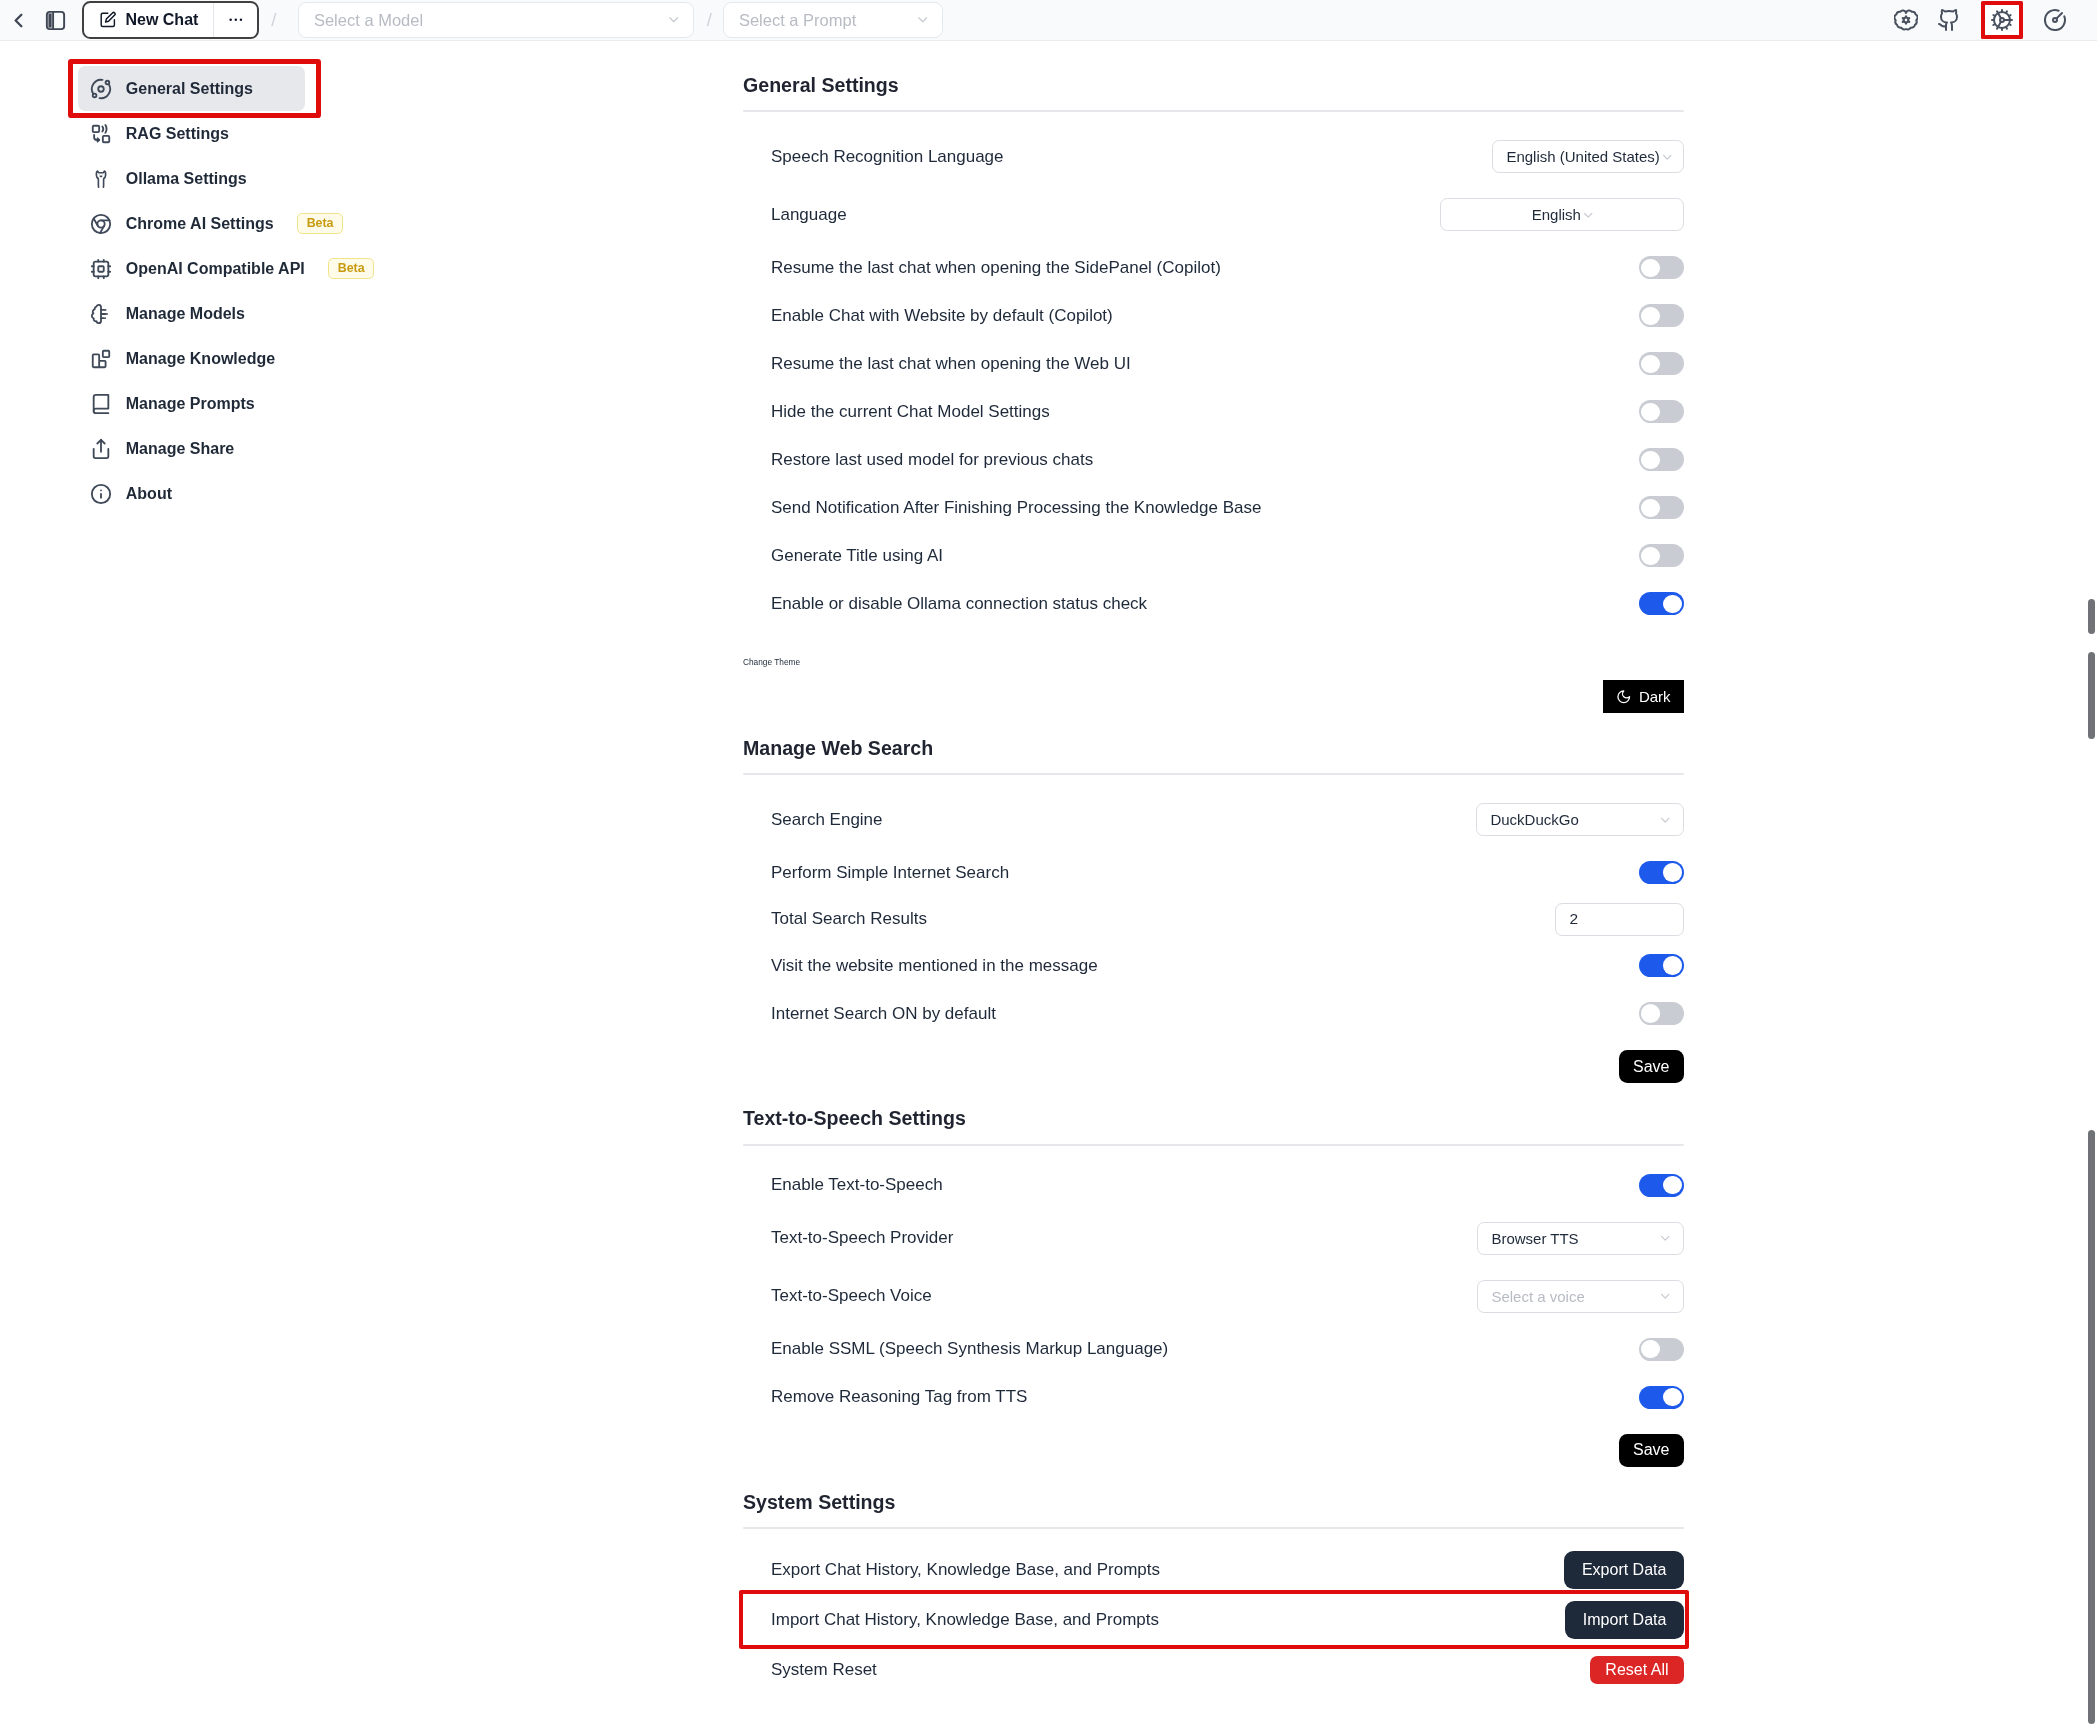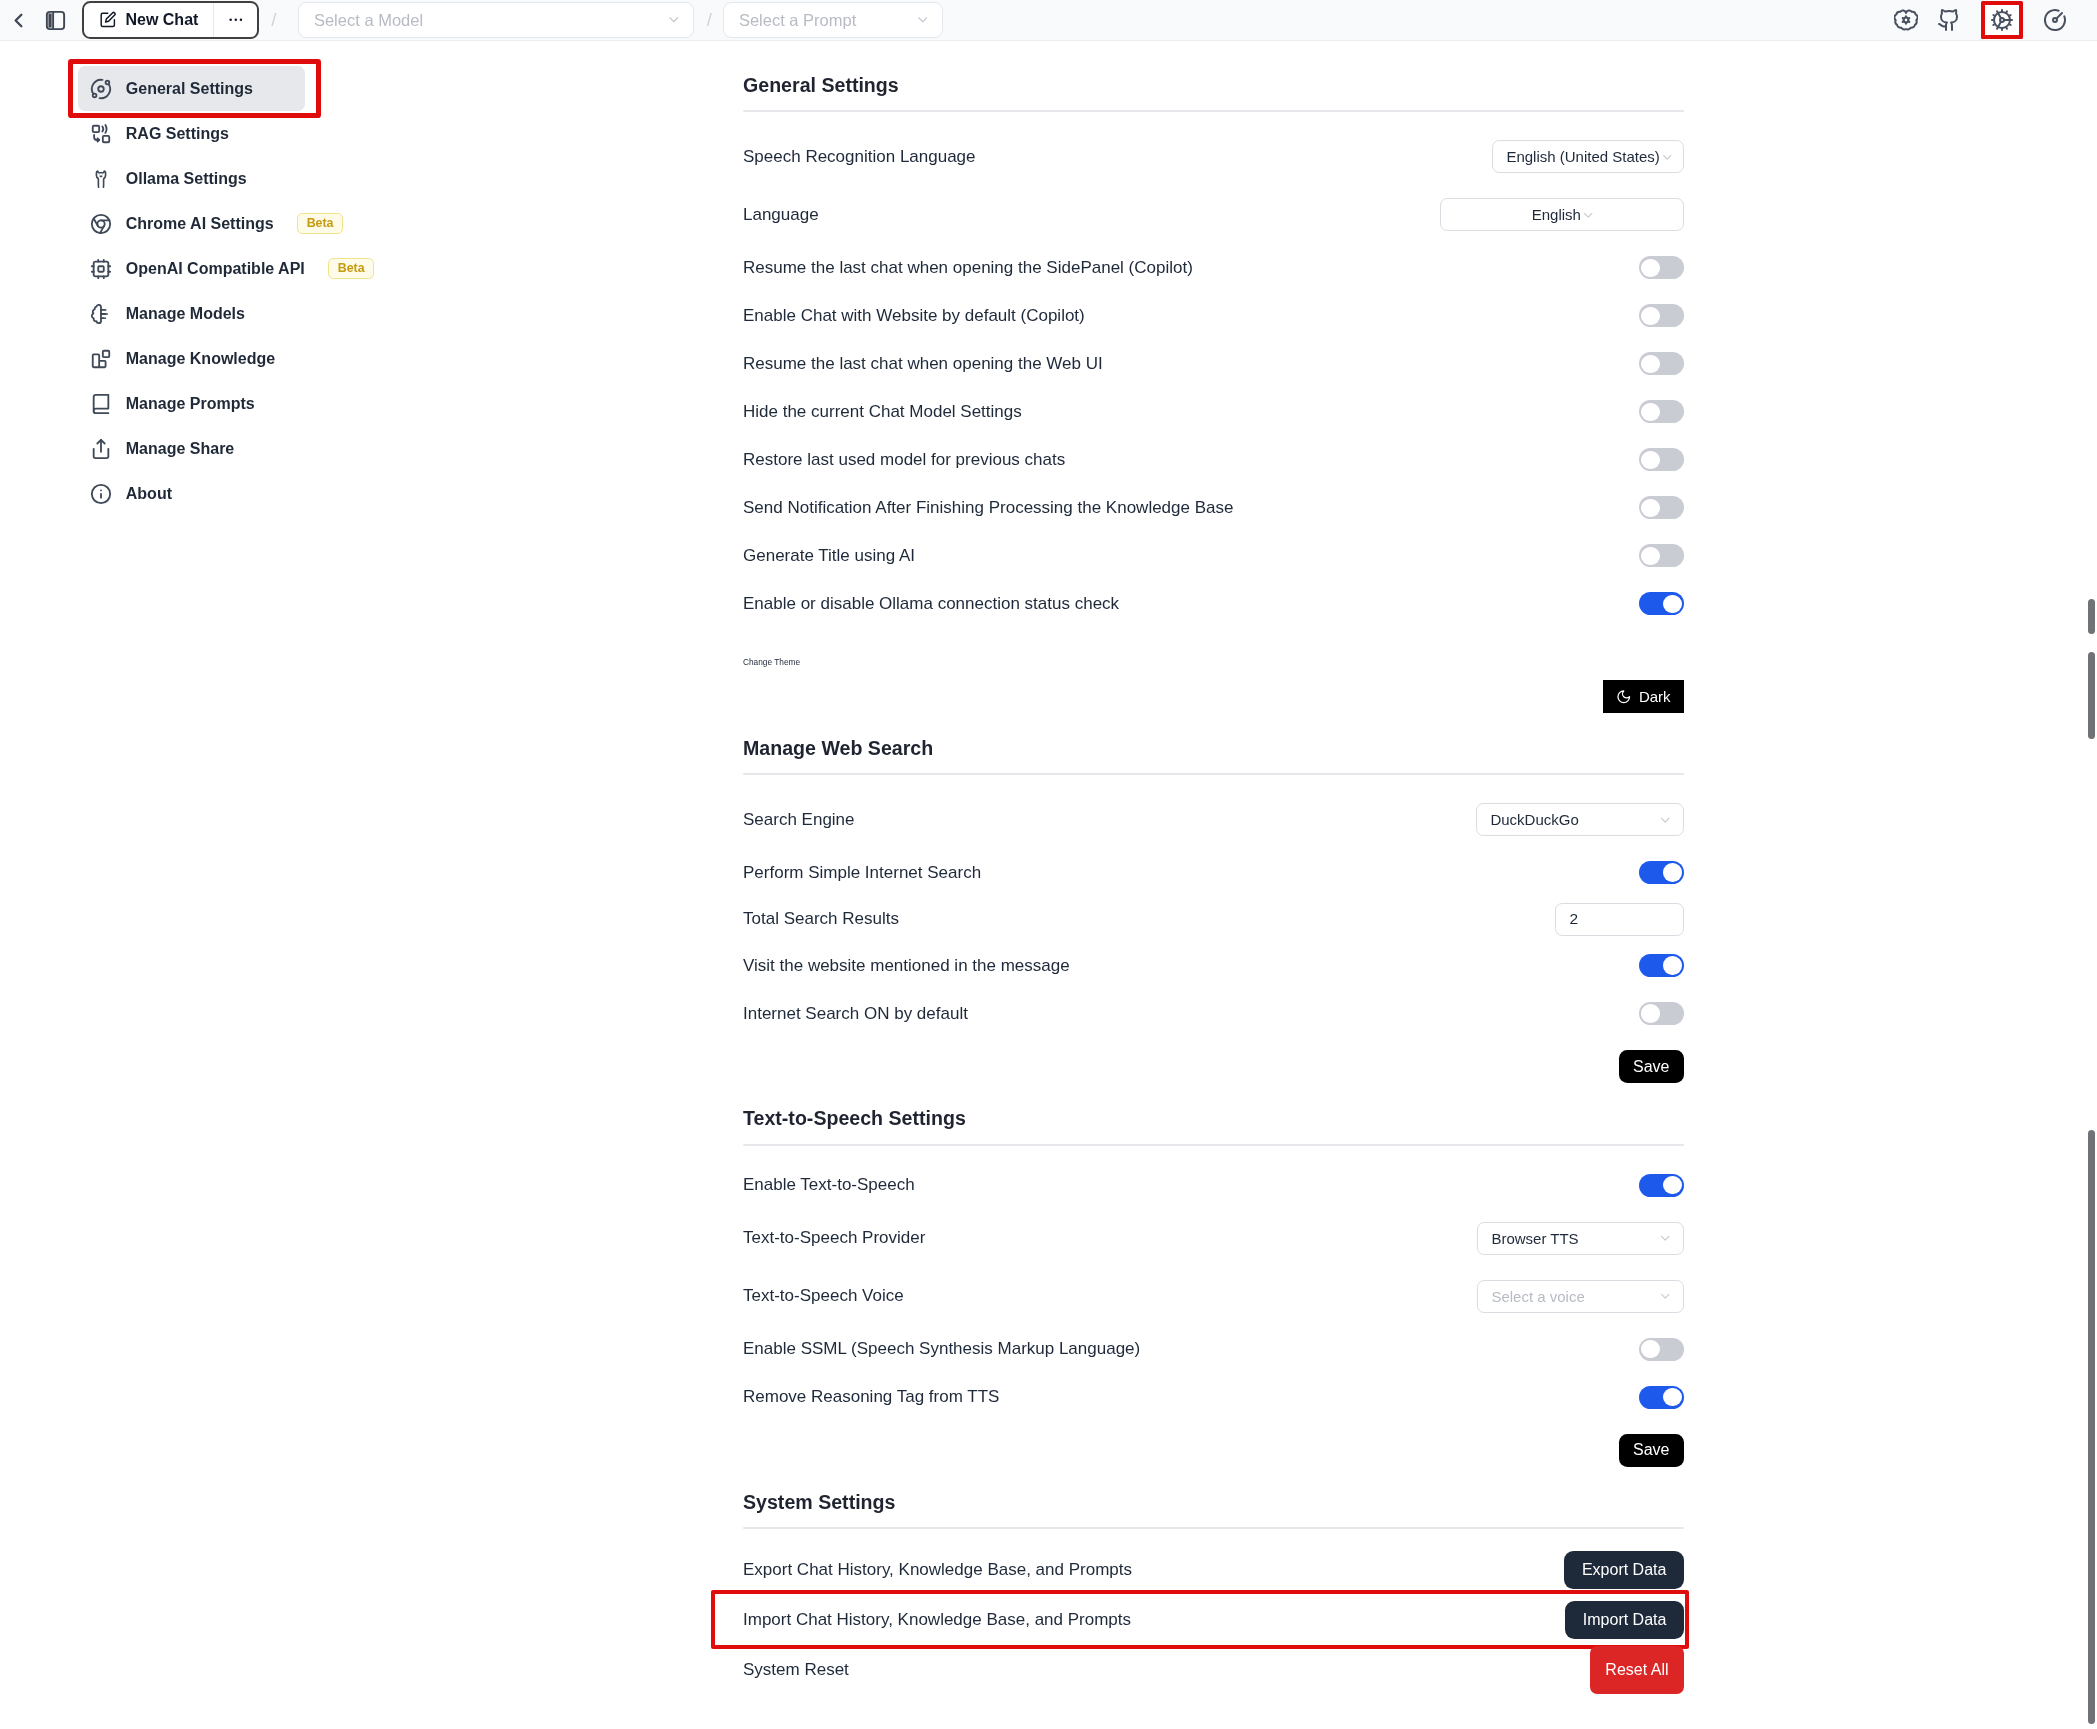--- a/index.html
+++ b/index.html
@@ -70,21 +70,21 @@
     background:#fefce8;border:1px solid #f2e388;border-radius:5.2px;
     padding:3.6px 8.3px;line-height:1;white-space:nowrap;
   }
 
   
   .main{position:absolute;left:743px;top:41px;width:941px;}
   .section-title{font-size:19.6px;font-weight:700;color:#1f2430;margin-top:24px;}
   .section-title.first{margin-top:33px;}
   .divider{height:2.1px;background:#e5e7eb;margin-top:13.4px;border-radius:1px;}
   .rows{padding-top:15.5px;}
-  .row{display:flex;align-items:center;justify-content:space-between;position:relative;}
+  .row{display:flex;align-items:center;justify-content:space-between;position:relative;margin-left:28px;}
   .row.select-row{height:58px;}
   .row.toggle-row{height:48px;gap:40px;}
   .row.num-row{height:45px;}
   .row.action-row{height:50px;}
   .row .label{font-size:17px;color:#1e2939;}
   .row.annotated::after{
     content:"";position:absolute;top:-4.1px;bottom:-4.1px;left:-32px;right:-5.2px;
     border:4.7px solid var(--red);border-radius:2.1px;pointer-events:none;
   }
   .select{
@@ -103,21 +103,21 @@
   .toggle{width:45px;height:23px;border-radius:11.4px;background:var(--toggle-off);position:relative;cursor:pointer;flex:0 0 auto;}
   .toggle.on{background:var(--accent);}
   .knob{position:absolute;top:2.1px;left:2.1px;width:18.6px;height:18.6px;border-radius:50%;background:#fff;}
   .toggle.on .knob{left:auto;right:2.1px;}
   .btn{
     color:#fff;display:inline-flex;align-items:center;justify-content:center;
     white-space:nowrap;cursor:pointer;border:none;font-family:inherit;
   }
   .btn.black{background:var(--black);height:33px;padding:0 14.5px;border-radius:8.3px;font-size:16px;font-weight:500;}
   .btn.dark{background:var(--dark);height:38px;padding:0 17.6px;border-radius:9.3px;font-size:16px;font-weight:500;}
-  .btn.danger{background:var(--danger);height:48px;padding:0 15.5px;border-radius:7.2px;font-size:16px;font-weight:500;}
+  .btn.danger{background:var(--danger);height:28px;padding:0 15.5px;border-radius:7.2px;font-size:16px;font-weight:500;}
   .btn.theme-btn{background:var(--black);height:33px;padding:0 13.4px;border-radius:0;gap:7.2px;font-size:15px;font-weight:500;}
   .btn .icon{width:15.5px;height:15.5px;color:#fff;}
   .save-row{display:flex;justify-content:flex-end;margin-top:12.4px;}
   .theme-row{display:flex;flex-direction:column;padding-top:20.7px;}
   .theme-row .label-line{height:27px;display:flex;align-items:center;}
   .theme-row .btn-line{display:flex;justify-content:flex-end;margin-top:4.1px;}
 
   
   .sb-thumb{position:absolute;right:2.1px;width:7.2px;border-radius:3.6px;background:#6f7276;}
 </style>

